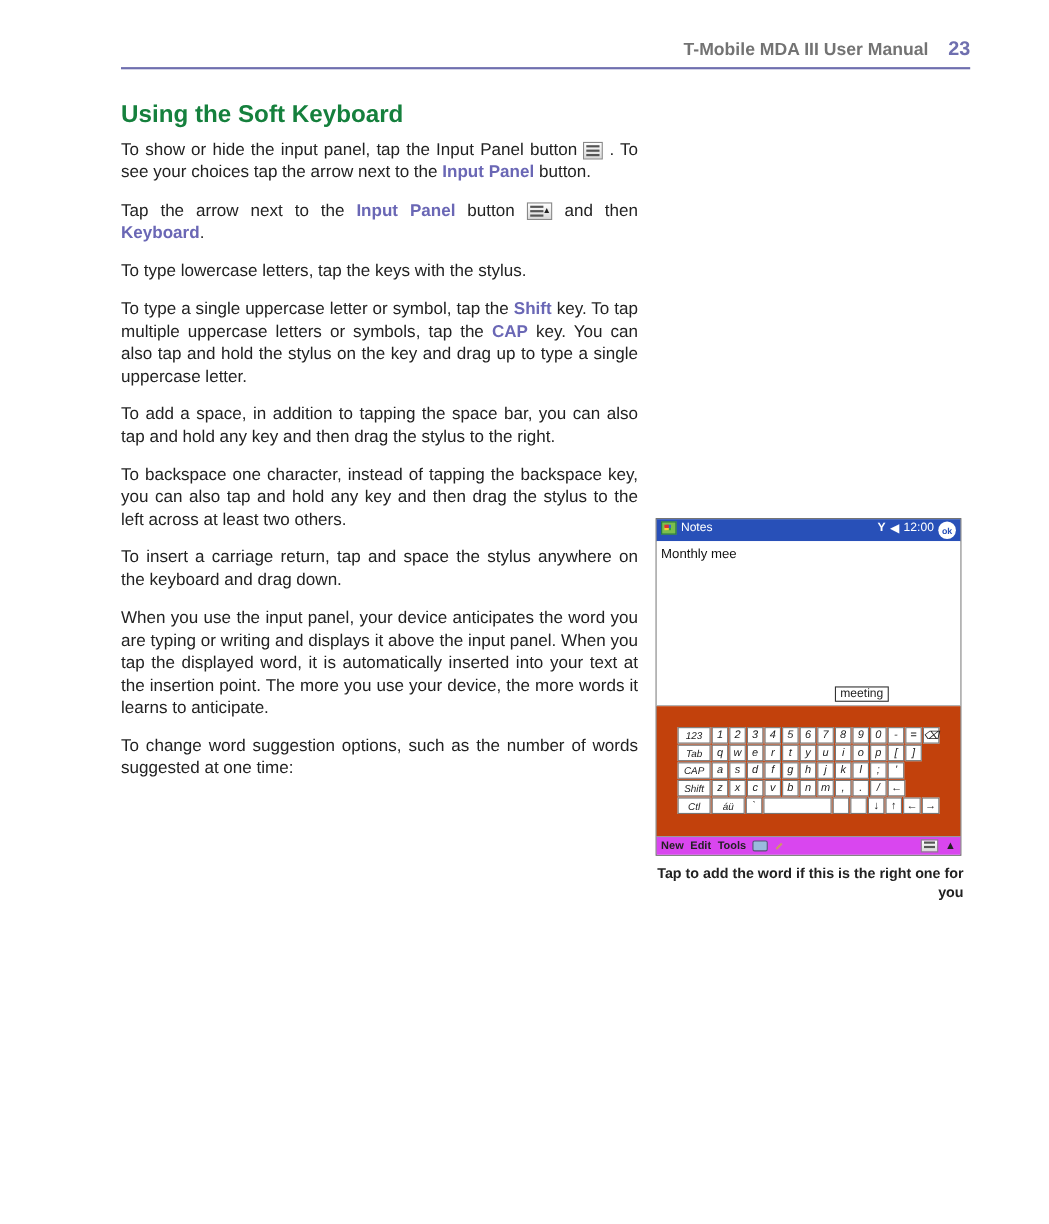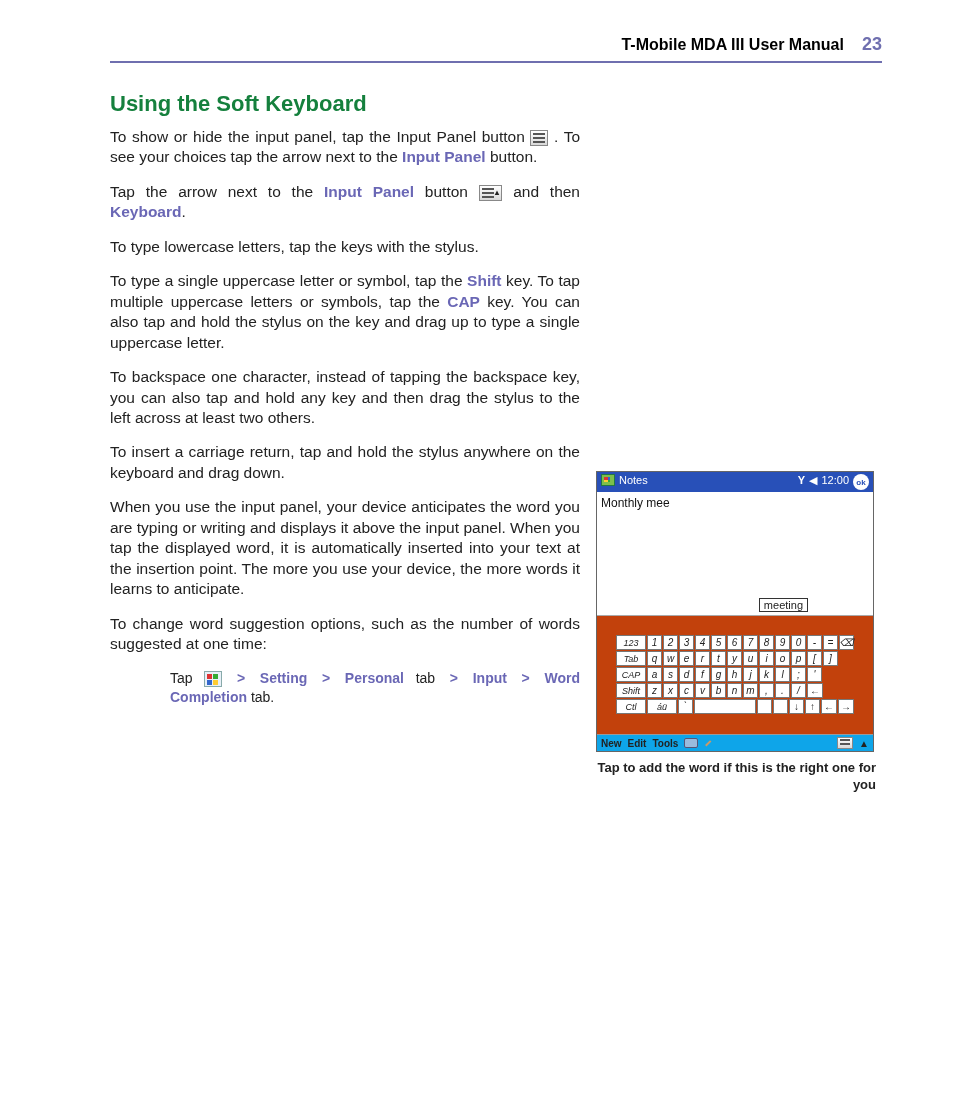--- a/index.html
+++ b/index.html
@@ -17,21 +17,21 @@
     padding: 34px 72px 40px 110px;
   }
   .header-row {
     display: flex;
     justify-content: flex-end;
     align-items: baseline;
     font-size: 16px;
     font-weight: bold;
     margin-bottom: 6px;
   }
-  .header-title { color: #000000; }
+  .header-title { color: #737373; }
   .header-pg { color: #6f6faf; margin-left: 18px; font-size: 18px;}
   .hr {
     border: none;
     border-top: 2px solid #6f6faf;
     margin: 0 0 28px 0;
   }
   .content-row {
     display: flex;
     gap: 16px;
   }
@@ -100,36 +100,36 @@
     font-size: 11px;
   }
   .dev-bar .flag{display:inline-block;width:14px;height:12px;background:#7cbf4c;border:1px solid #274;position:relative;}
   .dev-bar .flag::before{content:"";position:absolute;inset:2px;background:
     linear-gradient(#d33,#d33) 0 0/50% 50% no-repeat,
     linear-gradient(#36c,#36c) 50% 0/50% 50% no-repeat,
     linear-gradient(#fc3,#fc3) 0 50%/50% 50% no-repeat,
     linear-gradient(#3a3,#3a3) 50% 50%/50% 50% no-repeat;}
   .dev-bar .grow{flex:1}
   .ok-badge{display:inline-flex;align-items:center;justify-content:center;width:16px;height:16px;border-radius:50%;background:#fff;color:#2850b8;font-size:8px;font-weight:bold;}
-  .dev-body{height:124px;background:#fff;padding:4px;font-size:12px;color:#111;border-bottom:1px solid #aaa;}
+  .dev-body{height:150px;background:#fff;padding:4px;font-size:12px;color:#111;border-bottom:1px solid #aaa;}
   .suggest-wrap{position:relative;height:0;}
   .suggest{
     position:absolute;right:65px;top:-18px;background:#fff;border:1px solid #333;padding:0px 4px;font-size:11px;z-index:2;
   }
   .kb{background:#c2410c;padding:19px;font-style:italic;}
   .kb-row{display:flex;gap:1px;margin-bottom:1px;}
   .key{
     background:#fff;border:1px solid #777;min-width:15px;height:15px;
     font-size:10px;display:flex;align-items:center;justify-content:center;
     padding:0 2px;white-space:nowrap;
   }
   .key.wide{min-width:30px;font-size:9px;}
   .key.space{flex:1}
   .dev-foot{
-    display:flex;align-items:center;gap:6px;padding:2px 4px;background:#0ea5e9;border-top:1px solid #999;font-size:10px;
+    display:flex;align-items:center;gap:6px;padding:2px 4px;background:#d946ef;border-top:1px solid #999;font-size:10px;
   }
   .dev-foot .grow{flex:1}
   .pencil{display:inline-block;width:12px;height:12px;position:relative;}
   .pencil::before{content:"";position:absolute;inset:0;transform:rotate(-45deg);background:linear-gradient(#c96,#c96) 20% 40%/60% 20% no-repeat;}
   .caret-up{font-size:10px}
 
   .caption{font-size:13px;font-weight:bold;line-height:1.3;margin-top:8px;text-align:right;}
 </style>
 </head>
 <body>
@@ -170,39 +170,26 @@
       <p>To type lowercase letters, tap the keys with the stylus.</p>
 
       <p>
         <span>To type a single uppercase letter or symbol, tap the </span>
         <span class="emph">Shift</span>
         <span> key. To tap multiple uppercase letters or symbols, tap the </span>
         <span class="emph">CAP</span>
         <span> key. You can also tap and hold the stylus on the key and drag up to type a single uppercase letter.</span>
       </p>
 
+      <p>To add a space, in addition to tapping the space bar, you can also tap and hold any key and then drag the stylus to the right.</p>
       <p>To backspace one character, instead of tapping the backspace key, you can also tap and hold any key and then drag the stylus to the left across at least two others.</p>
-      <p>To insert a carriage return, tap and hold the stylus anywhere on the keyboard and drag down.</p>
+      <p>To insert a carriage return, tap and space the stylus anywhere on the keyboard and drag down.</p>
       <p>When you use the input panel, your device anticipates the word you are typing or writing and displays it above the input panel. When you tap the displayed word, it is automatically inserted into your text at the insertion point. The more you use your device, the more words it learns to anticipate.</p>
       <p>To change word suggestion options, such as the number of words suggested at one time:</p>
 
-      <div class="nav-steps">
-        <span>Tap </span>
-        <span class="win-icon"></span>
-        <span class="gt">&gt;</span>
-        <span class="emph">Setting</span>
-        <span class="gt">&gt;</span>
-        <span class="emph">Personal</span>
-        <span> tab </span>
-        <span class="gt">&gt;</span>
-        <span class="emph">Input</span>
-        <span class="gt">&gt;</span>
-        <span class="emph">Word Completion</span>
-        <span> tab.</span>
-      </div>
 
     </div>
 
     <div class="side-col">
       <div class="device">
         <div class="dev-bar">
           <span class="flag"></span>
           <span>Notes</span>
           <span class="grow"></span>
           <span style="font-weight:bold">Y</span>

